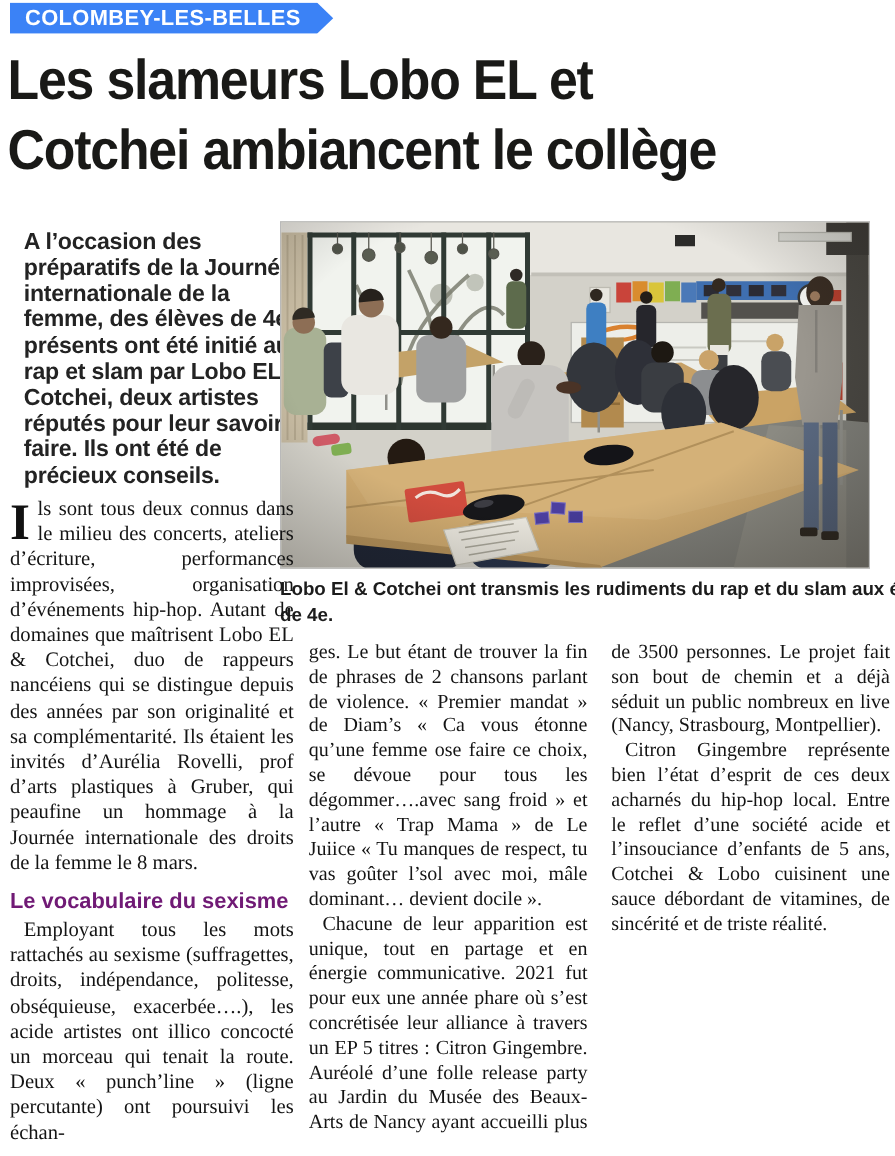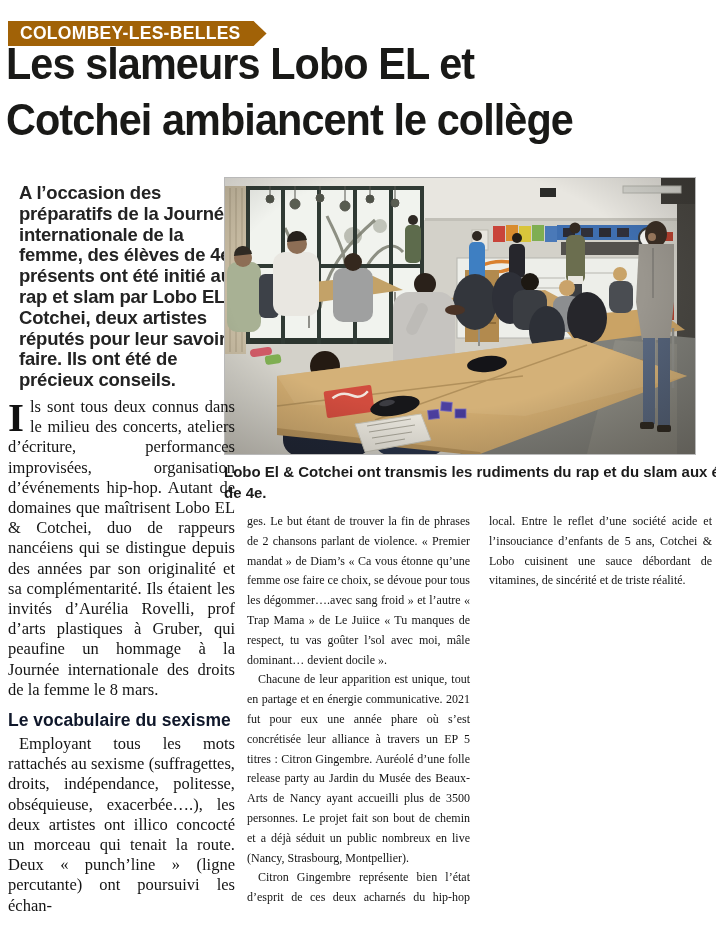--- a/index.html
+++ b/index.html
@@ -1,20 +1,20 @@
 <!DOCTYPE html>
 <html lang="fr"><head>
 <meta charset="utf-8">
 <style>
   html,body{margin:0;padding:0;}
   body{width:716px;height:925px;position:relative;background:#ffffff;overflow:hidden;
        font-family:"Liberation Sans",sans-serif;}
 
   
-  .kicker{position:absolute;left:8px;top:21px;background:#a16207;color:#fff;
+  .kicker{position:absolute;left:8px;top:2px;background:#3b82f6;color:#fff;
     font:bold 17.5px/25px "Liberation Sans",sans-serif;letter-spacing:.3px;
     padding:0 26px 0 12px;
     clip-path:polygon(0 0,calc(100% - 13px) 0,100% 50%,calc(100% - 13px) 100%,0 100%);}
 
   
   .headline{position:absolute;left:6px;top:36px;margin:0;width:774px;
     font:bold 45px/56px "Liberation Sans",sans-serif;color:#191917;letter-spacing:-1px;
     transform:scaleX(.92);transform-origin:0 0;}
   .hl-line{display:block;white-space:nowrap;}
 
@@ -26,24 +26,24 @@
   figure{position:absolute;left:224px;top:177px;width:548px;margin:0;}
   .photo{width:472px;height:278px;border:1px solid #b9b9b9;box-sizing:border-box;background:#cfcdc5;}
   .photo svg{display:block;}
   figcaption{margin-top:6px;font:bold 15px/21px "Liberation Sans",sans-serif;color:#1c1c1c;}
 
   
   .leftcol{position:absolute;left:8px;top:397px;width:227px;}
   .cols{position:absolute;left:247px;top:512px;width:465px;height:413px;
     column-count:2;column-gap:19px;column-fill:auto;overflow:hidden;}
   .body{margin:0;font:16.5px/20.2px "Liberation Serif",serif;color:#141414;text-align:justify;}
-  .cols .body{font-size:12px;line-height:19.8px;}
+  .cols .body{font-size:16px;line-height:19.8px;}
   .indent{text-indent:11px;}
   .dropcap{float:left;font:bold 41px/36px "Liberation Serif",serif;color:#111;padding:2px 6px 0 0;}
-  .subhead{margin:10px 0 4px 0;font:bold 17.5px/20px "Liberation Sans",sans-serif;color:#0f172a;}
+  .subhead{margin:10px 0 4px 0;font:bold 17.5px/20px "Liberation Sans",sans-serif;color:#701a75;}
 </style>
 </head>
 <body>
 
 <div class="kicker">
   <span>COLOMBEY-LES-BELLES</span>
 </div>
 
 <h1 class="headline">
   <span class="hl-line">Les slameurs Lobo EL et</span>
@@ -245,20 +245,20 @@
 
       <rect x="0" y="0" width="470" height="276" fill="url(#vig)"></rect>
     </svg>
   </div>
   <figcaption>Lobo El &amp; Cotchei ont transmis les rudiments du rap et du slam aux élèves de 4e.</figcaption>
 </figure>
 
 <div class="leftcol">
   <p class="body"><span class="dropcap">I</span><span>ls sont tous deux connus dans le milieu des concerts, ateliers d’écriture, performances improvisées, organisation d’événements hip-hop. Autant de domaines que maîtrisent Lobo EL &amp; Cotchei, duo de rappeurs nancéiens qui se distingue depuis des années par son originalité et sa complémentarité. Ils étaient les invités d’Aurélia Rovelli, prof d’arts plastiques à Gruber, qui peaufine un hommage à la Journée internationale des droits de la femme le 8 mars.</span></p>
   <h2 class="subhead">Le vocabulaire du sexisme</h2>
-  <p class="body indent">Employant tous les mots rattachés au sexisme (suffragettes, droits, indépendance, politesse, obséquieuse, exacerbée….), les deux artistes ont illico concocté un morceau qui tenait la route. Deux « punch’line » (ligne percutante) ont poursuivi les échan-</p>
+  <p class="body indent">Employant tous les mots rattachés au sexisme (suffragettes, droits, indépendance, politesse, obséquieuse, exacerbée….), les acide artistes ont illico concocté un morceau qui tenait la route. Deux « punch’line » (ligne percutante) ont poursuivi les échan-</p>
 </div>
 
 <div class="cols">
   <p class="body">ges. Le but étant de trouver la fin de phrases de 2 chansons parlant de violence. « Premier mandat » de Diam’s « Ca vous étonne qu’une femme ose faire ce choix, se dévoue pour tous les dégommer….avec sang froid » et l’autre « Trap Mama » de Le Juiice « Tu manques de respect, tu vas goûter l’sol avec moi, mâle dominant… devient docile ».</p>
   <p class="body indent">Chacune de leur apparition est unique, tout en partage et en énergie communicative. 2021 fut pour eux une année phare où s’est concrétisée leur alliance à travers un EP 5 titres : Citron Gingembre. Auréolé d’une folle release party au Jardin du Musée des Beaux-Arts de Nancy ayant accueilli plus de 3500 personnes. Le projet fait son bout de chemin et a déjà séduit un public nombreux en live (Nancy, Strasbourg, Montpellier).</p>
   <p class="body indent">Citron Gingembre représente bien l’état d’esprit de ces deux acharnés du hip-hop local. Entre le reflet d’une société acide et l’insouciance d’enfants de 5 ans, Cotchei &amp; Lobo cuisinent une sauce débordant de vitamines, de sincérité et de triste réalité.</p>
 </div>
 
 </body></html>

